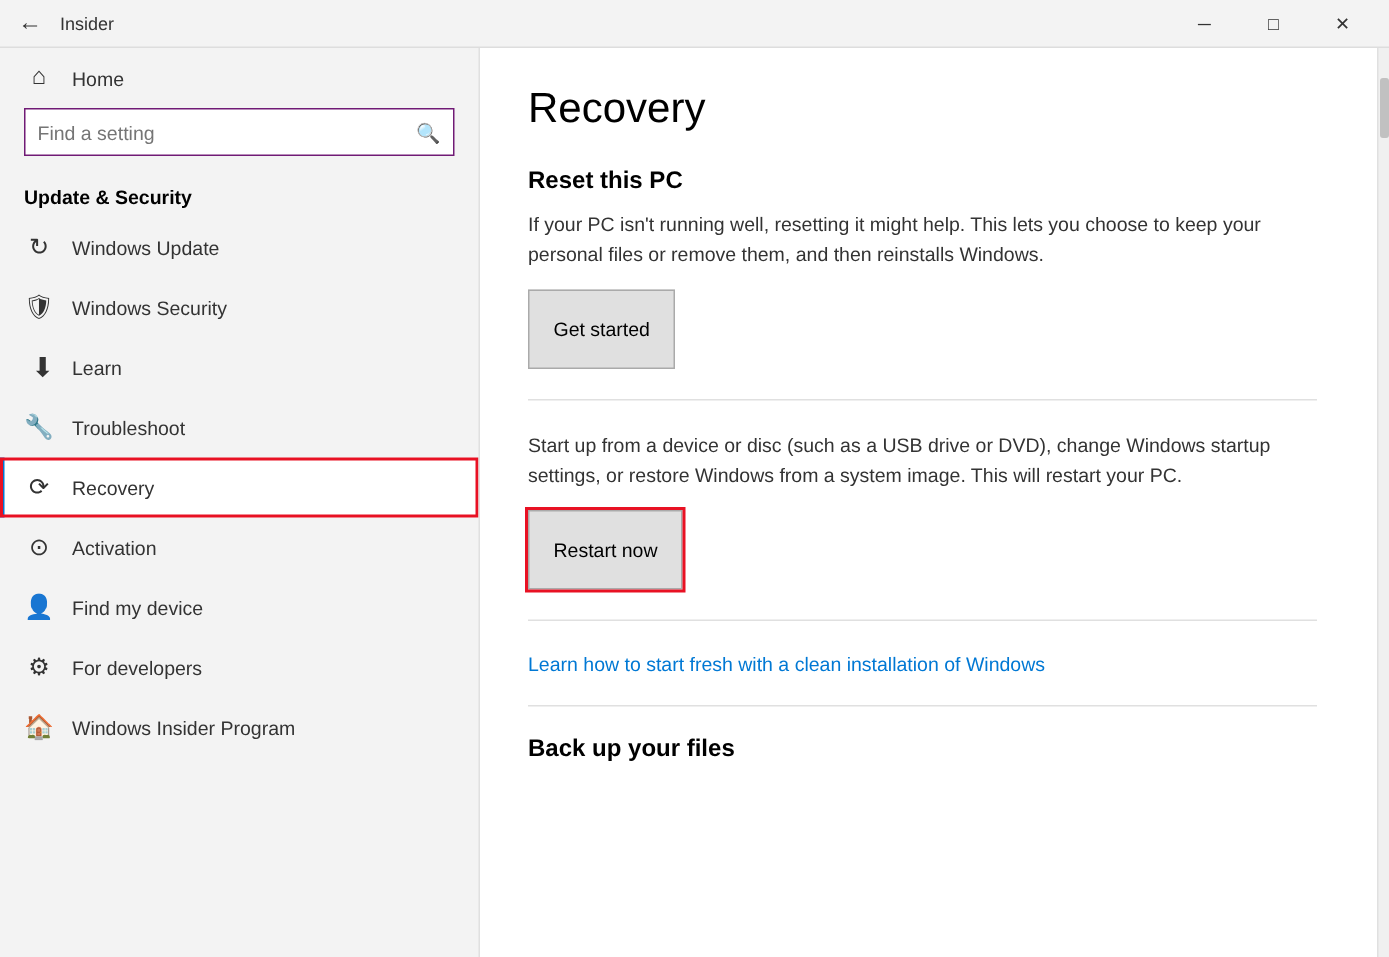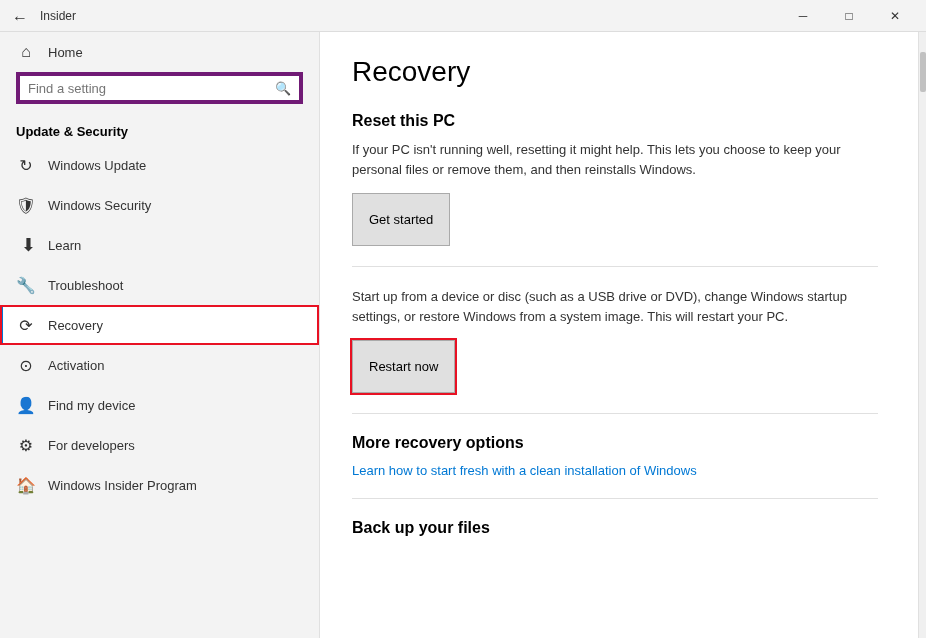--- a/index.html
+++ b/index.html
@@ -67,21 +67,21 @@
       background: #f3f3f3;
       border-right: 1px solid #e0e0e0;
       overflow-y: auto;
       padding-bottom: 16px;
     }
 
     .search-box {
       margin: 0 16px 12px 16px;
       display: flex;
       align-items: center;
-      border: 4px solid #701a75;
+      border: 1px solid #701a75;
       background: #fff;
       height: 32px;
       justify-content: space-between;
     }
     .search-input {
       border: none;
       outline: none;
       flex: 1;
       padding: 0 8px;
       font-size: 13px;
@@ -316,21 +316,20 @@
 
       <hr class="divider">
 
       
       <p class="section-desc">Start up from a device or disc (such as a USB drive or DVD), change Windows startup settings, or restore Windows from a system image. This will restart your PC.</p>
       <button class="btn btn-restart">Restart now</button>
 
       <hr class="divider">
 
       
-      <h2 class="section-title">More recovery options</h2>
       <a class="link-text">Learn how to start fresh with a clean installation of Windows</a>
 
       <hr class="divider">
 
       
       <h2 class="section-title">Back up your files</h2>
 
     </div>
 
     <div class="scrollbar-track">

